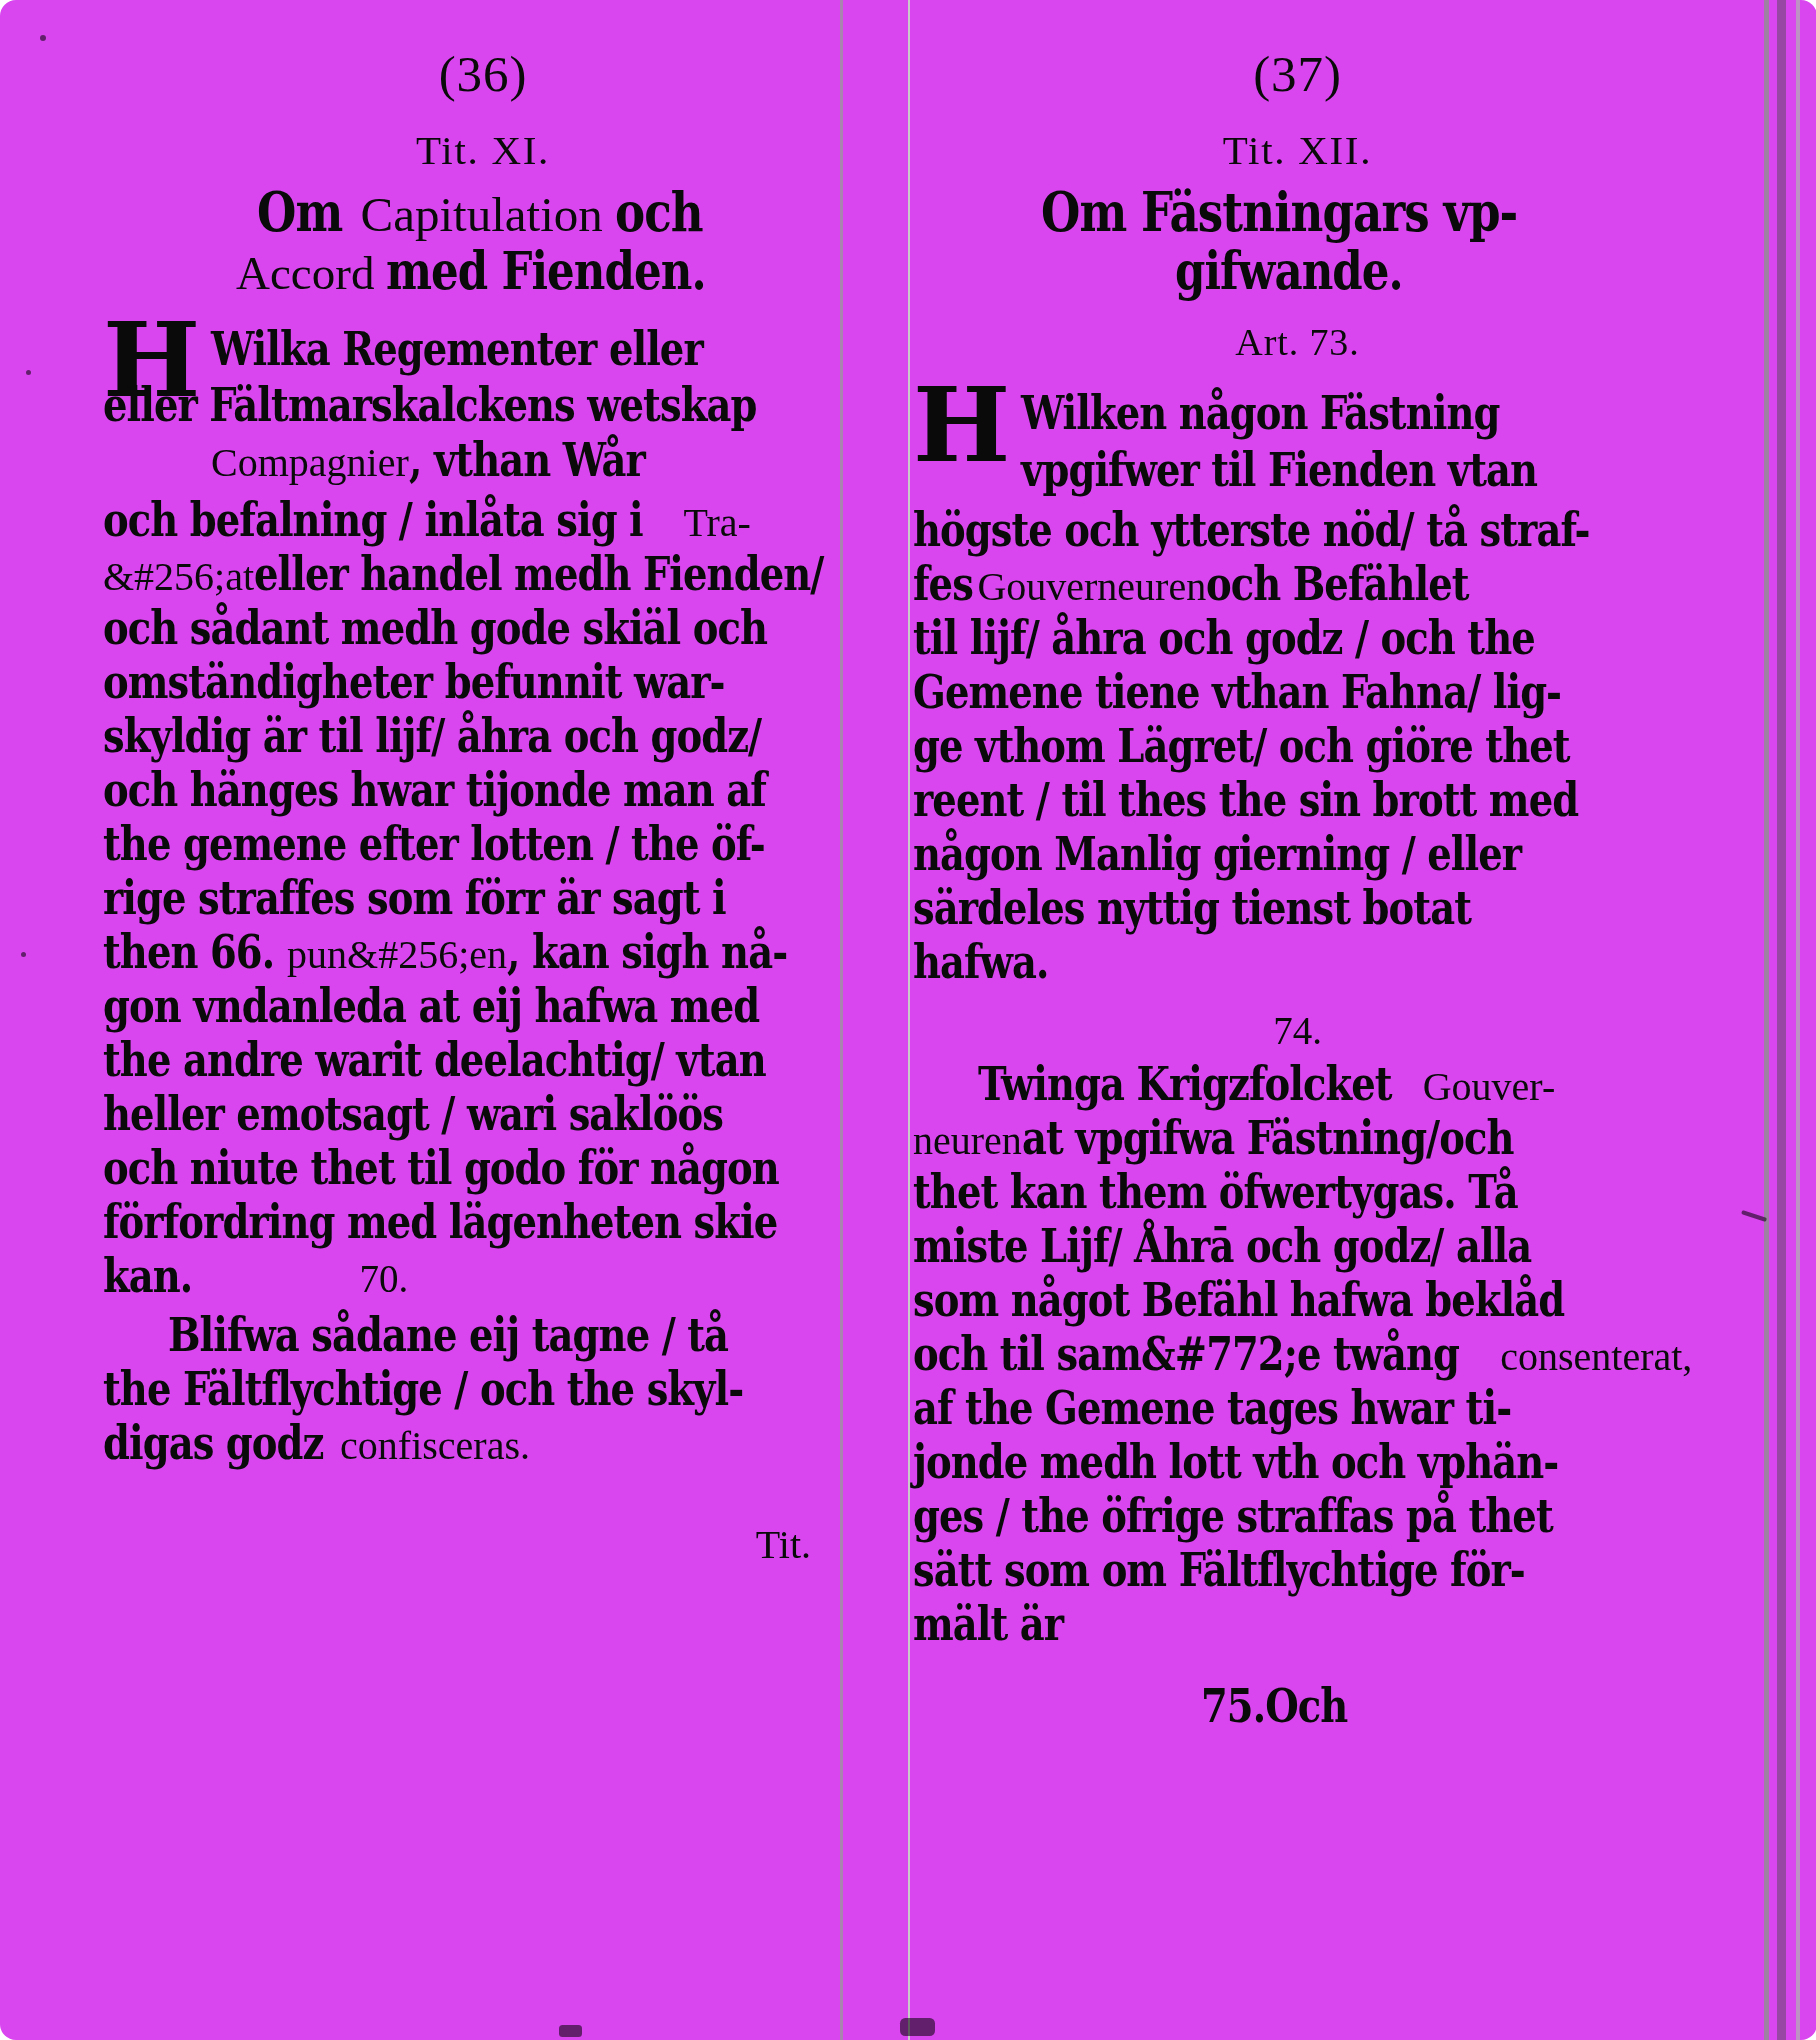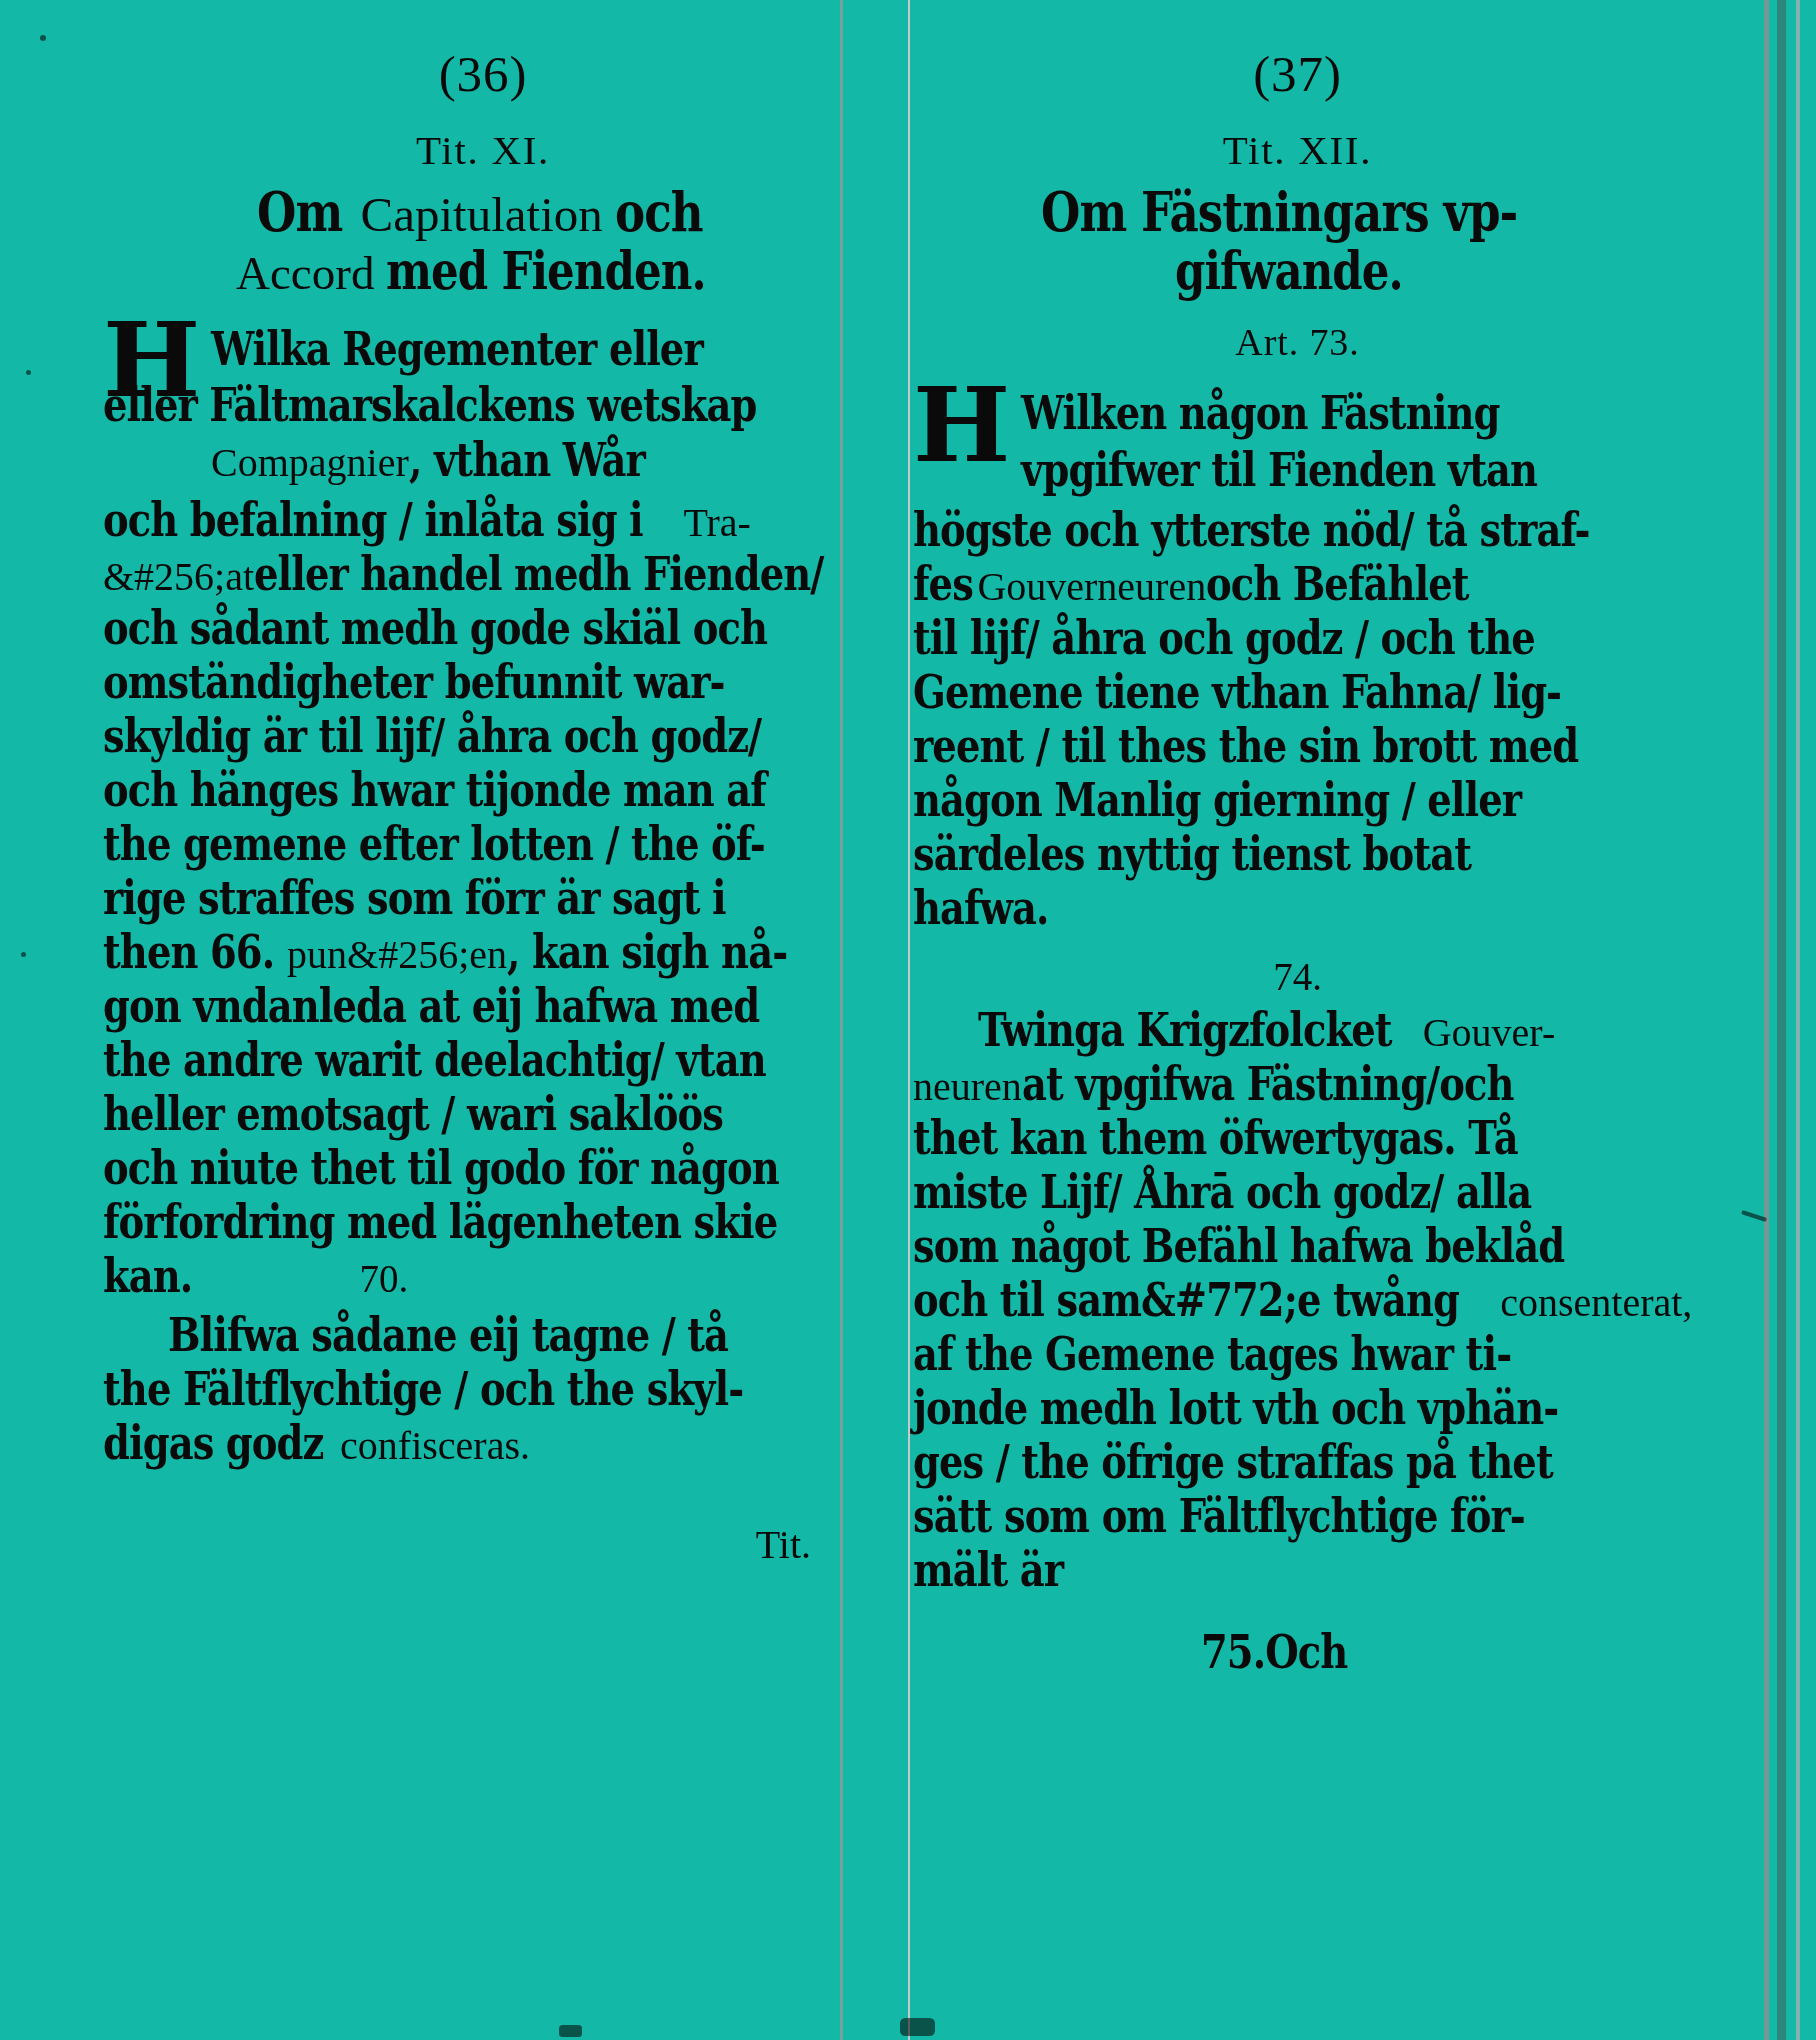--- a/index.html
+++ b/index.html
@@ -1,20 +1,20 @@
 <!DOCTYPE html>
 <html style="font-size:14px"><head>
 <meta charset="utf-8">
 <style>
   html,body{margin:0;padding:0;background:#fff;}
   body{width:1817px;height:2040px;position:relative;overflow:hidden;
        font-family:"Liberation Serif",serif;color:#0a0a0a;}
 
   
-  #scan{position:absolute;inset:0;background:#14b8a6;}
+  #scan{position:absolute;inset:0;background:#d946ef;border-radius:16px;}
   .grain{position:absolute;background:#000;opacity:.55;border-radius:50%;}
   .edge-strip{position:absolute;top:0;bottom:0;}
   .gutter{position:absolute;top:0;bottom:0;width:2.6px;background:#9a9a9a;opacity:.75;}
   .gutter2{position:absolute;top:0;bottom:0;width:1.7px;background:#c9c9c9;}
 
   
   .col{position:absolute;top:0;bottom:0;}
   #col-left{left:103px;width:760px;}
   #col-right{left:913px;width:769px;}
 
@@ -150,20 +150,21 @@
         <span class="fr">Wilken  någon  Fästning</span>
       </div>
       <div class="line has-drop" style="height:61px;line-height:56px;">
         <span class="fr">vpgifwer til Fienden vtan</span>
       </div>
 
       <div class="line"><span class="fr">högste och ytterste nöd/ tå straf-</span></div>
       <div class="line"><span class="fr">fes </span><span class="rm">Gouverneuren</span><span class="fr"> och Befählet</span></div>
       <div class="line"><span class="fr">til lijf/  åhra och godz /  och the</span></div>
       <div class="line"><span class="fr">Gemene tiene vthan Fahna/ lig-</span></div>
+      <div class="line"><span class="fr">ge vthom Lägret/  och giöre thet</span></div>
       <div class="line"><span class="fr">reent / til thes the sin brott med</span></div>
       <div class="line"><span class="fr">någon Manlig gierning /  eller</span></div>
       <div class="line"><span class="fr">särdeles  nyttig  tienst  botat</span></div>
       <div class="line"><span class="fr">hafwa.</span></div>
     </div>
 
     <div class="secnum" style="margin-top:19px;">74.</div>
 
     <div class="body" style="margin-top:1.7px;">
       <div class="line indent"><span class="fr">Twinga Krigzfolcket </span><span class="rm">Gouver-</span></div>

